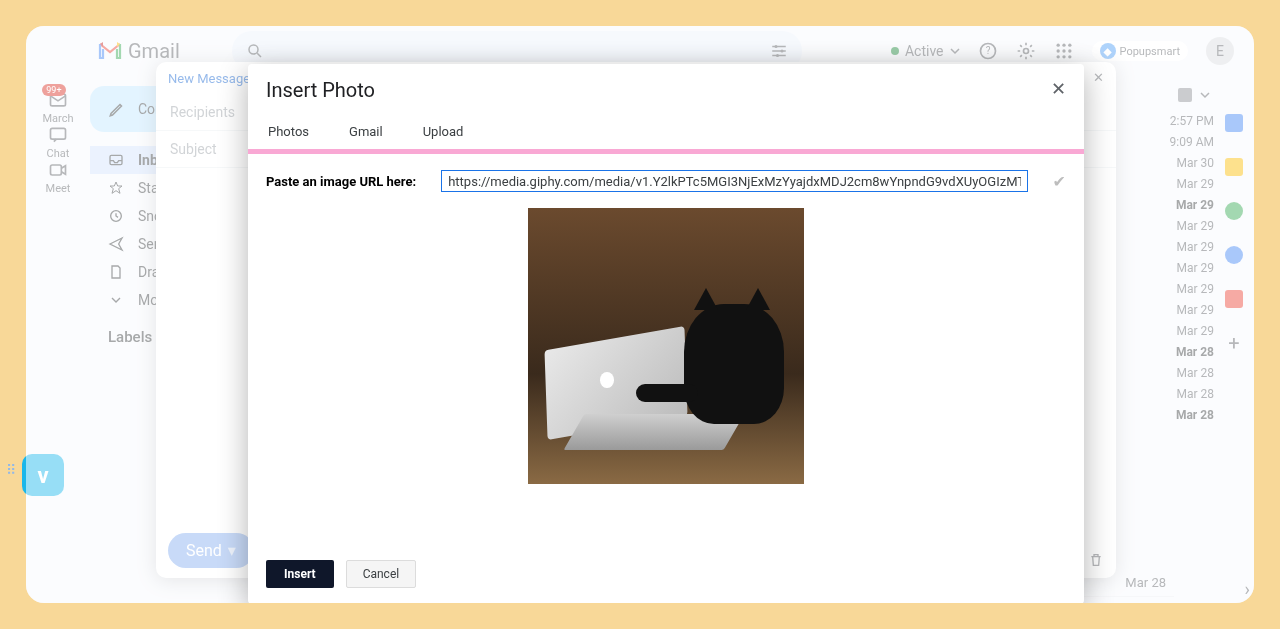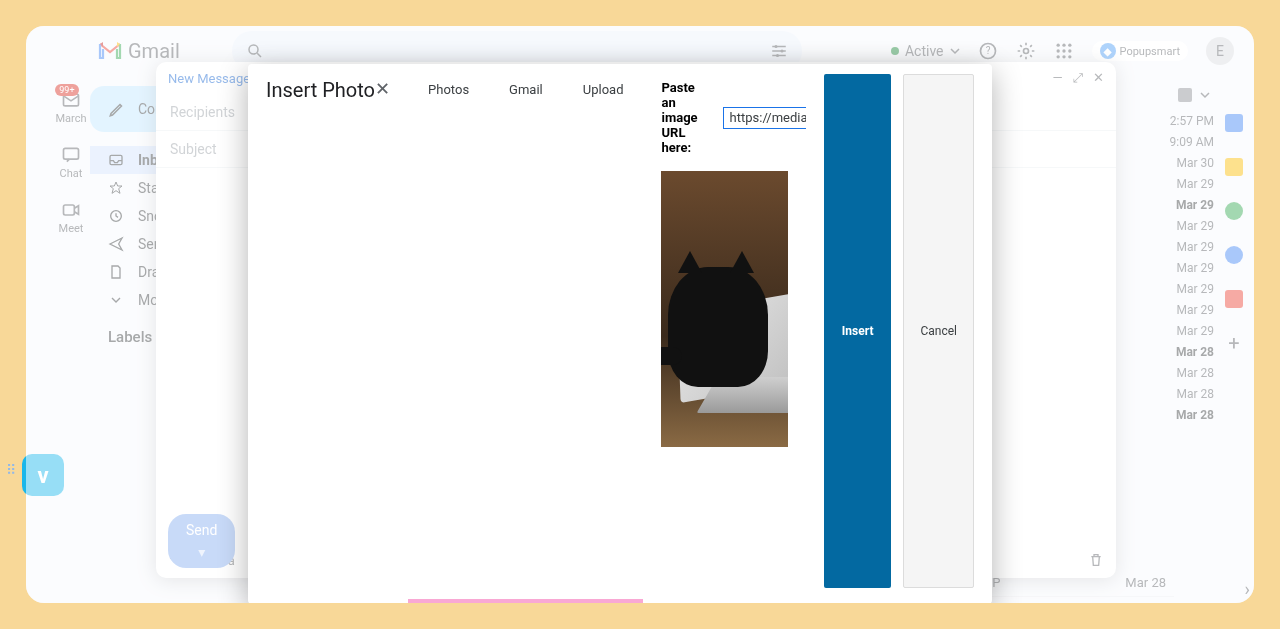--- a/index.html
+++ b/index.html
@@ -18,21 +18,21 @@
   .tune-icon { margin-left: auto; color: #5f6368; }
   .header-right { margin-left: auto; display: flex; align-items: center; gap: 18px; padding-right: 8px; }
   .active-chip { display: flex; align-items: center; gap: 6px; color: #5f6368; font-size: 14px; }
   .green-dot { width: 8px; height: 8px; background: #1e8e3e; border-radius: 50%; }
   .icon-btn { color: #5f6368; width: 20px; height: 20px; }
   .ext-chip { display: flex; align-items: center; gap: 4px; background: #fff; border-radius: 14px; padding: 2px 8px; font-size: 11px; color: #5f6368; }
   .ext-chip .pd { width: 16px; height: 16px; background: #4d9ef7; border-radius: 50%; display:flex;align-items:center;justify-content:center;color:#fff;font-size:10px;font-weight:bold;}
   .avatar { width: 28px; height: 28px; border-radius: 50%; background: #dadce0; color: #5f6368; display: flex; align-items: center; justify-content: center; font-size: 14px; }
 
   
-  .rail { position: absolute; left: 0; top: 50px; bottom: 0; width: 64px; display: flex; flex-direction: column; align-items: center; gap: 20px; padding-top: 14px; margin-left: 13px; }
+  .rail { position: absolute; left: 0; top: 50px; bottom: 0; width: 64px; display: flex; flex-direction: column; align-items: center; padding-top: 14px; }
   .rail-item { display: flex; flex-direction: column; align-items: center; gap: 2px; color: #5f6368; font-size: 11px; position: relative; }
   .rail-icon { width: 20px; height: 20px; }
   .badge99 { position: absolute; top: -6px; right: 8px; background: #d93025; color: #fff; font-size: 9px; padding: 1px 4px; border-radius: 8px; }
 
   
   .sidebar { position: absolute; left: 64px; top: 60px; width: 200px; }
   .compose-btn { display: flex; align-items: center; gap: 12px; background: #c2e7ff; border-radius: 14px; padding: 14px 18px; font-size: 14px; color: #3c4043; width: 140px; margin-bottom: 14px; }
   .nav-item { display: flex; align-items: center; gap: 14px; padding: 6px 18px; font-size: 14px; color: #3c4043; border-radius: 0 16px 16px 0; }
   .nav-item.selected { background: #d3e3fd; font-weight: 700; }
   .labels-hdr { padding: 14px 18px; font-size: 15px; color: #3c4043; font-weight: 500; }
@@ -51,25 +51,25 @@
   .right-rail { position: absolute; right: 6px; top: 88px; width: 28px; display: flex; flex-direction: column; gap: 26px; align-items: center; }
   .right-rail div { width: 18px; height: 18px; border-radius: 3px; }
 
   
   .compose-window { position: absolute; left: 130px; top: 36px; width: 960px; height: 516px; background: #fff; border-radius: 10px; box-shadow: 0 2px 20px rgba(0,0,0,0.2); overflow: hidden; }
   .cw-title { display: flex; align-items: center; justify-content: space-between; padding: 8px 12px; font-size: 13px; color: #1967d2; }
   .cw-title .icons { display: flex; gap: 10px; color: #5f6368; }
   .cw-field { padding: 10px 14px; border-bottom: 1px solid #eceff1; font-size: 14px; color: #9aa0a6; }
   .cw-footer { position: absolute; bottom: 0; left: 0; right: 0; padding: 10px 12px; display: flex; align-items: center; gap: 10px; }
   .cw-footer .undo, .cw-footer .redo { color: #5f6368; }
-  .send-btn { background: #86aef0; color: #fff; padding: 8px 18px; border-radius: 18px; font-size: 14px; display: flex; align-items: center; gap: 6px; flex-direction: column; }
+  .send-btn { background: #86aef0; color: #fff; padding: 8px 18px; border-radius: 18px; font-size: 16px; display: flex; align-items: center; gap: 6px; }
   .trash { margin-left: auto; color: #5f6368; }
 
   
-  .dialog { position: absolute; left: 222px; top: 38px; width: 744px; height: 540px; background: #fff; border-radius: 4px; box-shadow: 0 8px 30px rgba(0,0,0,0.3); z-index: 100; display: flex; flex-direction: row; }
+  .dialog { position: absolute; left: 222px; top: 38px; width: 836px; height: 540px; background: #fff; border-radius: 4px; box-shadow: 0 8px 30px rgba(0,0,0,0.3); z-index: 100; display: flex; flex-direction: column; }
   .dlg-header { padding: 14px 18px 4px; font-size: 20px; color: #202124; display: flex; justify-content: space-between; }
   .dlg-close { color: #5f6368; cursor: pointer; font-size: 18px; }
   .dlg-tabs { display: flex; gap: 36px; padding: 8px 18px 0; border-bottom: 5px solid #f9a8d4; font-size: 13px; }
   .dlg-tab { padding: 10px 2px; color: #3c4043; cursor: pointer; }
   .dlg-tab.active { font-weight: 700; border-bottom: 3px solid #1a73e8; }
   .dlg-body { padding: 16px 18px; flex: 1; overflow: hidden; }
   .paste-row { display: flex; align-items: center; gap: 25px; font-size: 13px; }
   .paste-row label { font-weight: 700; }
   .url-input { flex: 1; border: 1px solid #1a73e8; padding: 3px 6px; font-size: 13px; color: #3c4043; height: 22px; }
   .check { color: #bdbdbd; font-size: 16px; }
@@ -77,21 +77,21 @@
   .preview-img { width: 276px; height: 276px; background: linear-gradient(180deg,#6b4a2e 0%,#3a2a1c 60%,#8a6a44 100%); position: relative; overflow: hidden; }
   .laptop { position: absolute; left: 18px; top: 130px; width: 180px; height: 120px; }
   .laptop-screen { width: 140px; height: 90px; background: linear-gradient(135deg,#e8e8e8,#bcbcbc); transform: skewY(-8deg) rotate(-2deg); border-radius: 4px; }
   .laptop-base { position: absolute; left: 28px; top: 76px; width: 160px; height: 36px; background: linear-gradient(#cfcfcf,#9a9a9a); transform: skewX(-30deg); border-radius: 2px; }
   .apple { position: absolute; left: 54px; top: 34px; width: 14px; height: 16px; background: #fff; border-radius: 50% 50% 48% 48%; }
   .cat { position: absolute; right: 20px; top: 96px; width: 100px; height: 120px; background: #111; border-radius: 40% 40% 30% 30%; }
   .cat-ear1, .cat-ear2 { position: absolute; width: 0; height: 0; border-left: 12px solid transparent; border-right: 12px solid transparent; border-bottom: 22px solid #111; top: -16px; }
   .cat-ear1 { left: 10px; } .cat-ear2 { right: 14px; }
   .cat-paw { position: absolute; left: -48px; top: 80px; width: 62px; height: 18px; background: #111; border-radius: 10px; }
   .dlg-footer { padding: 10px 18px 16px; display: flex; gap: 12px; }
-  .btn-primary { background: #0369a1; color: #fff; border: none; padding: 6px 18px; font-size: 12px; border-radius: 2px; font-weight: 700; cursor: pointer; }
+  .btn-primary { background: #0f172a; color: #fff; border: none; padding: 6px 18px; font-size: 12px; border-radius: 2px; font-weight: 700; cursor: pointer; }
   .btn-secondary { background: #f5f5f5; border: 1px solid #dcdcdc; padding: 6px 16px; font-size: 12px; border-radius: 2px; color: #3c4043; cursor: pointer; }
 
   
   .vimeo { position: absolute; left: 22px; top: 454px; width: 42px; height: 42px; background: #1ab7ea; border-radius: 10px; display:flex;align-items:center;justify-content:center;color:#fff;font-size:22px;font-weight:bold;}
   .drag-dots { position: absolute; left: 6px; top: 462px; color: #93b9e8; font-size: 14px; letter-spacing: 1px; }
 
   .nav-chev { position:absolute; right:4px; bottom:4px; color:#5f6368; font-size:18px;}
   svg { display: block; }
 </style>
 </head>

